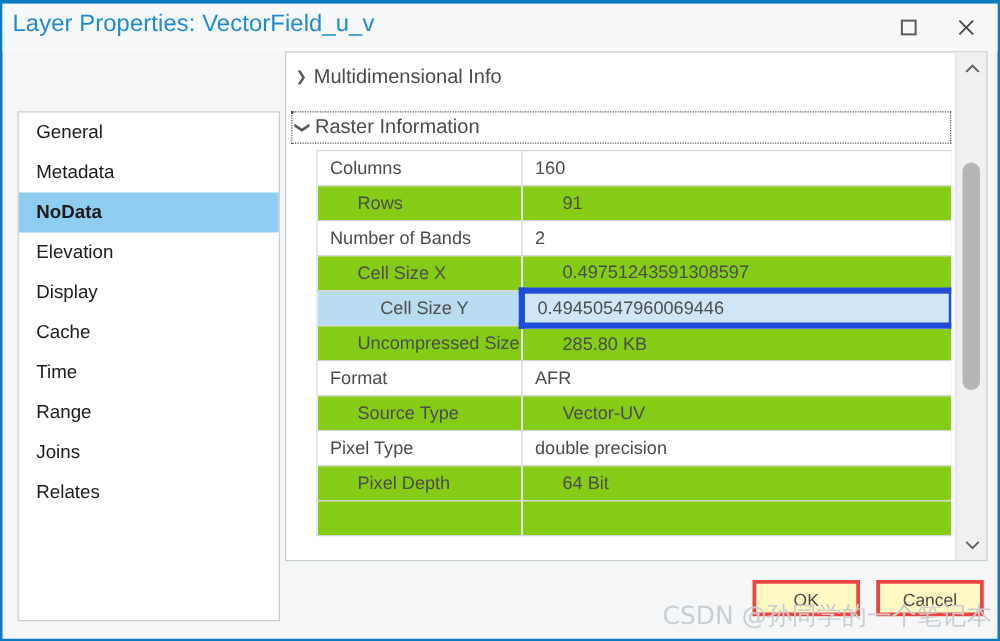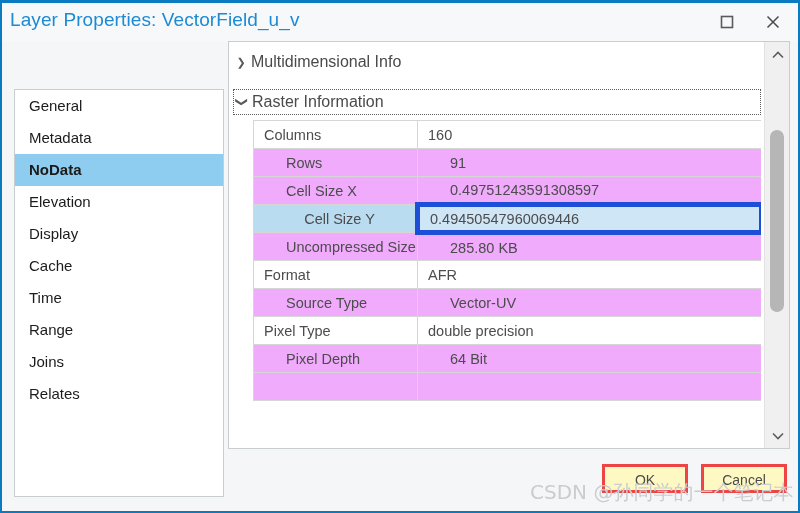--- a/index.html
+++ b/index.html
@@ -123,21 +123,21 @@
     color: #4c4c4c;
     padding: 0 0 0 10px;
     border: 1px solid #d6d6d6;
     white-space: nowrap;
     overflow: hidden;
     vertical-align: middle;
   }
   td.k { width: 164px; }
   td.v { width: 344px; }
   tr.odd  td { background: #ffffff; }
-  tr.even td { background: #f0abfc; padding-left: 32px; }
+  tr.even td { background: #84cc16; padding-left: 32px; }
   tr.sel td.k { background: #b9dcf0; text-align: center; }
   tr.sel td.v {
     background: #cfe6f7;
     border: 5px solid #1d4ed8;
   }
 
   
   #vscroll {
     position: absolute;
     right: 0; top: 0;
@@ -240,20 +240,24 @@
     <div id="table-wrap">
       <table class="proptable">
         <tbody id="table-body">
             <tr class="odd">
               <td class="k">Columns</td>
               <td class="v">160</td>
             </tr>
             <tr class="even">
               <td class="k">Rows</td>
               <td class="v">91</td>
+            </tr>
+            <tr class="odd">
+              <td class="k">Number of Bands</td>
+              <td class="v">2</td>
             </tr>
             <tr class="even">
               <td class="k">Cell Size X</td>
               <td class="v">0.49751243591308597</td>
             </tr>
             <tr class="sel">
               <td class="k">Cell Size Y</td>
               <td class="v">0.49450547960069446</td>
             </tr>
             <tr class="even">

